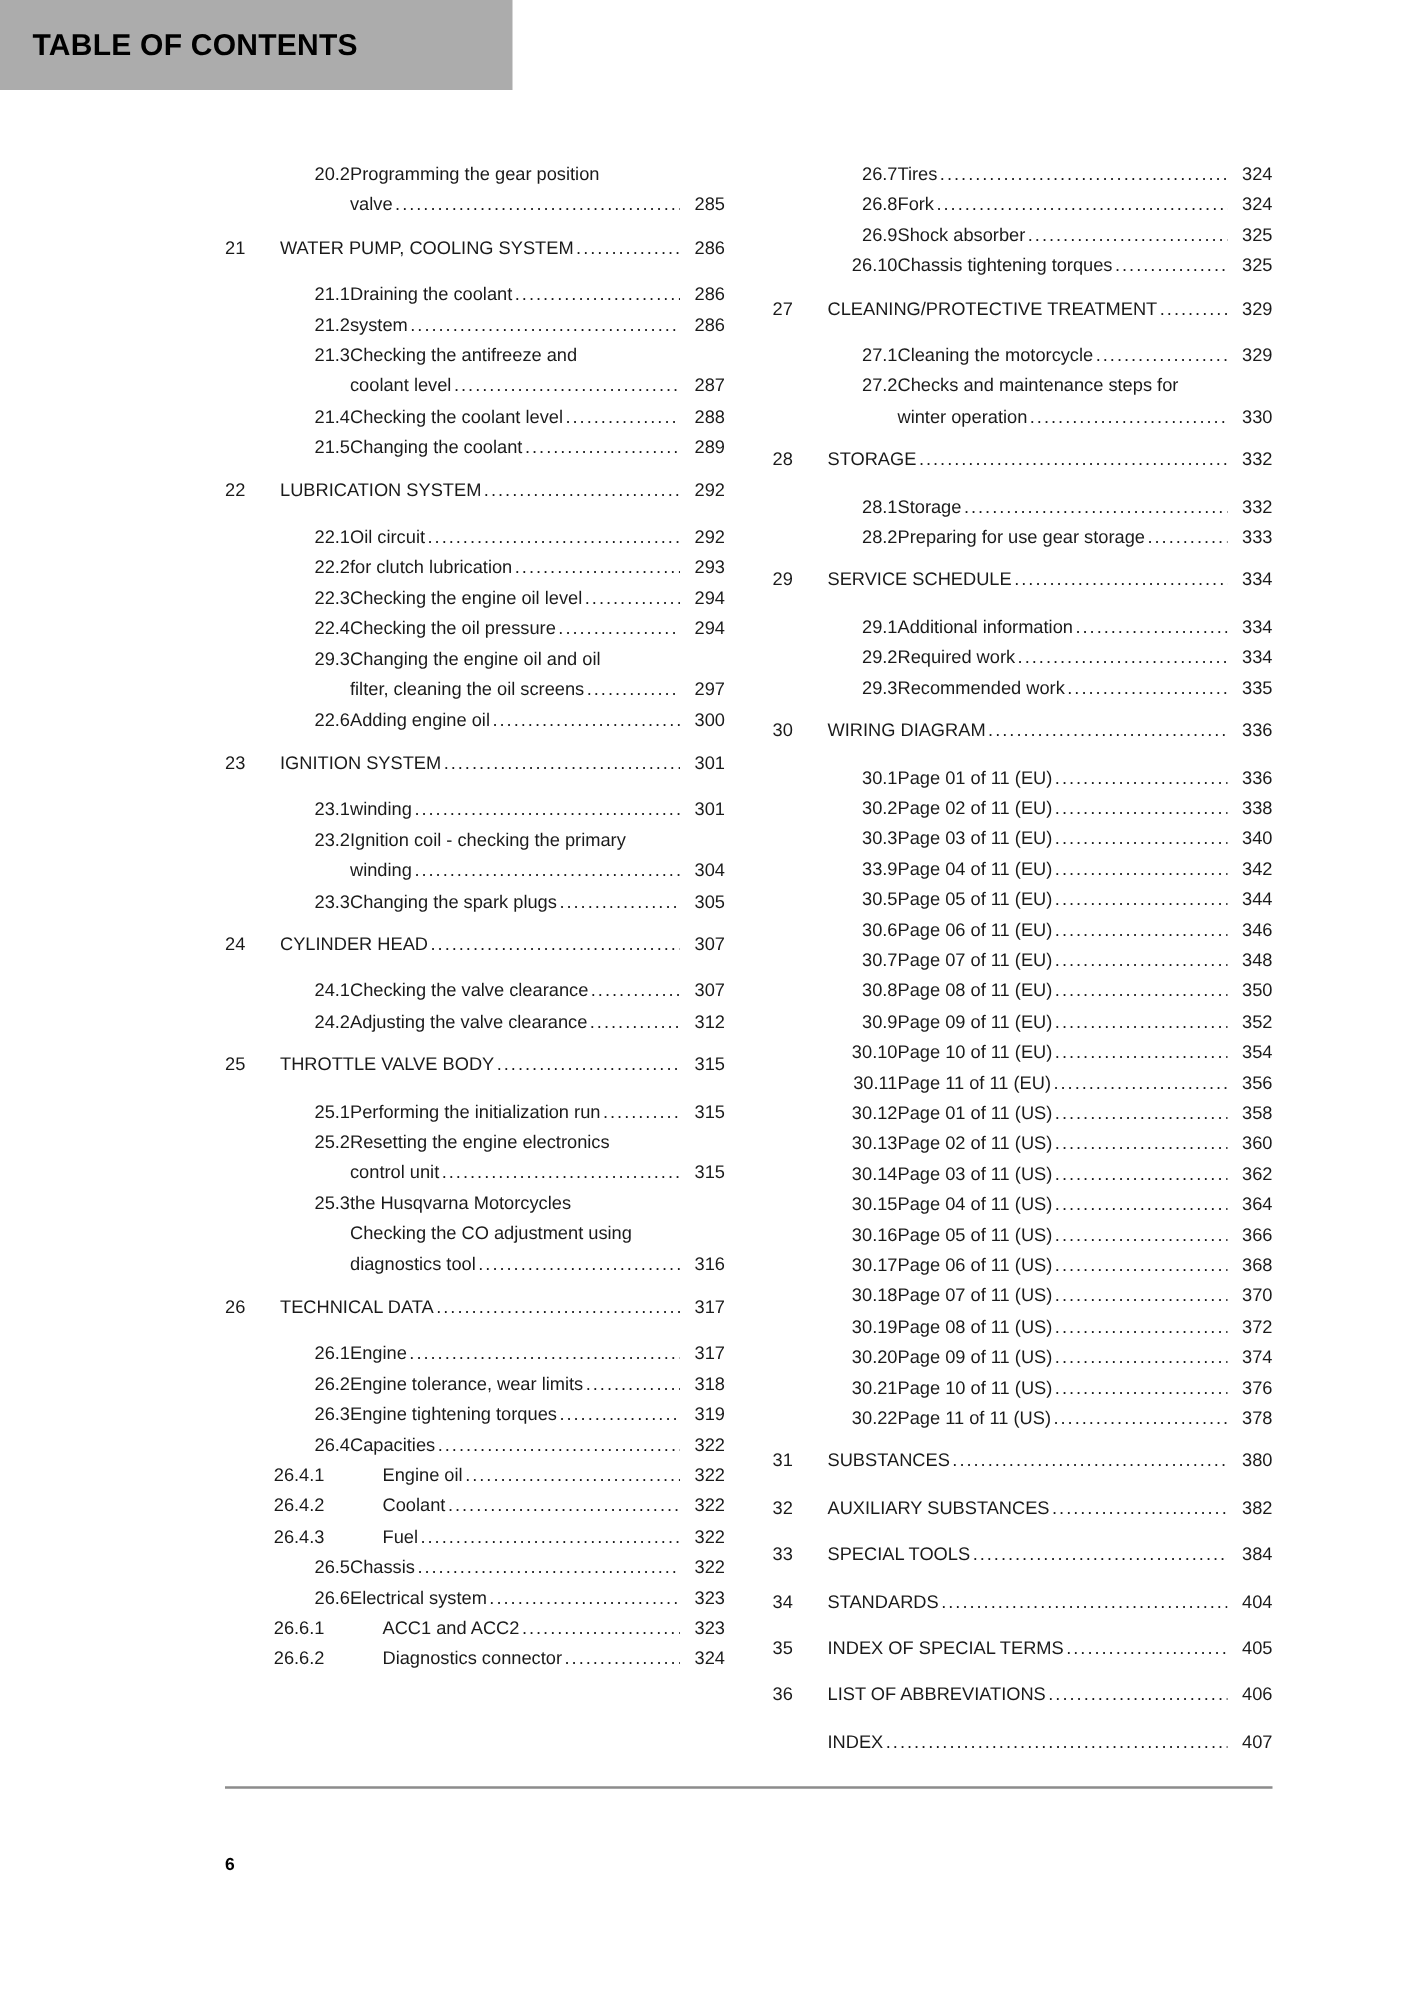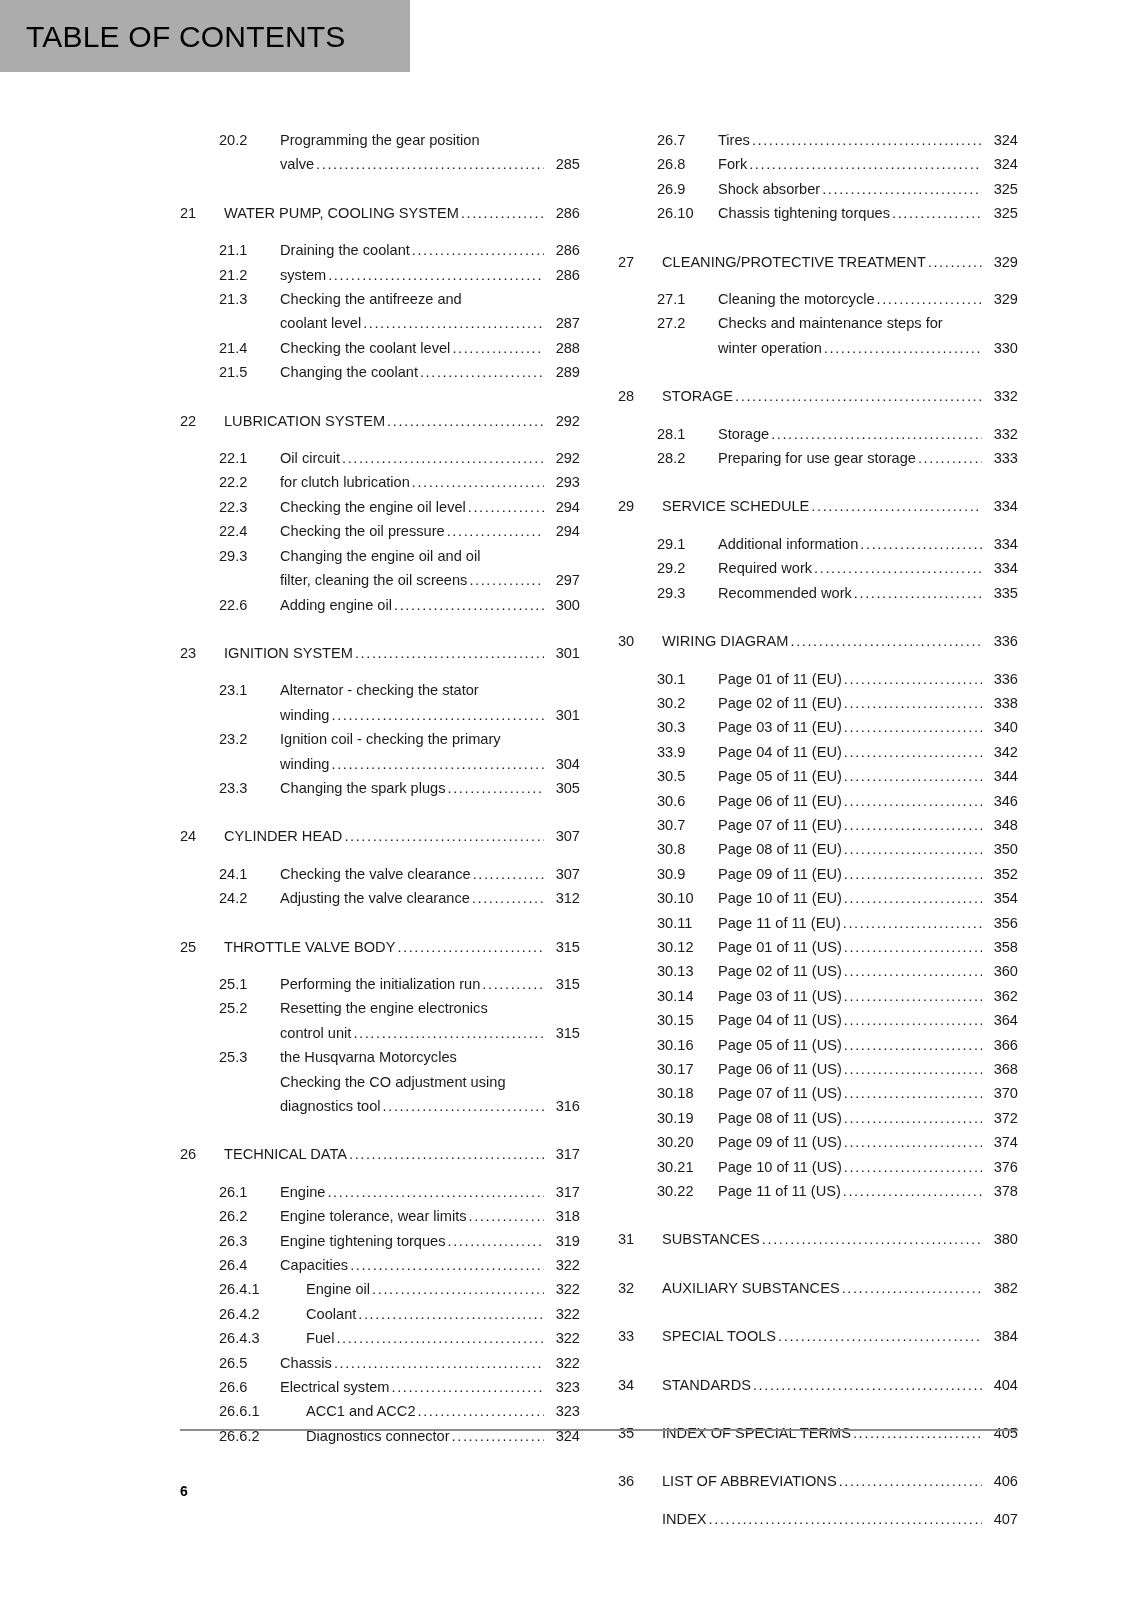--- a/index.html
+++ b/index.html
@@ -23,22 +23,22 @@
     left: 0;
     top: 0;
     width: 410px;
     height: 72px;
     background: #acacac;
   }
   .header-title {
     position: absolute;
     left: 26px;
     top: 20px;
-    font-size: 30px;
-    font-weight: normal;
+    font-size: 24px;
+    font-weight: bold;
     letter-spacing: 0.2px;
     line-height: 34px;
     color: #000000;
     white-space: nowrap;
   }
   
   .columns {
     position: absolute;
     left: 180px;
     top: 128px;
@@ -54,35 +54,36 @@
   
   .toc-row {
     display: flex;
     flex-direction: row;
     align-items: flex-start;
     font-size: 14.6px;
     line-height: 24.4px;
     color: #1a1a1a;
   }
   .toc-row.lvl1 {
-    margin-top: 24px;
+    margin-top: 10px;
     margin-bottom: 13px;
   }
   .toc-row.lvl1 .num {
     width: 44px;
     flex: 0 0 44px;
   }
   .toc-row.lvl1 .titlewrap {
     flex: 1 1 auto;
   }
   .toc-row.lvl2 .num {
     width: 61px;
     flex: 0 0 61px;
     padding-left: 39px;
     box-sizing: border-box;
+    text-align: right;
   }
   .toc-row.lvl2 {
     padding-left: 0;
   }
   .toc-row.lvl2 .numcell {
     width: 100px;
     flex: 0 0 100px;
     padding-left: 39px;
     box-sizing: border-box;
   }
@@ -313,23 +314,20 @@
               <span class="txt">IGNITION SYSTEM</span>
               <span class="leader">........................................................................................................................................................................................................</span>
               <span class="pg">301</span>
             </div>
           </div>
         </div>
         <div class="toc-row lvl2">
           <div class="numcell num">23.1</div>
           <div class="titlewrap">
             <div class="line">
-              <span class="txt">Alternator - checking the stator</span>
-            </div>
-            <div class="line">
               <span class="txt">winding</span>
               <span class="leader">........................................................................................................................................................................................................</span>
               <span class="pg">301</span>
             </div>
           </div>
         </div>
         <div class="toc-row lvl2">
           <div class="numcell num">23.2</div>
           <div class="titlewrap">
             <div class="line">

